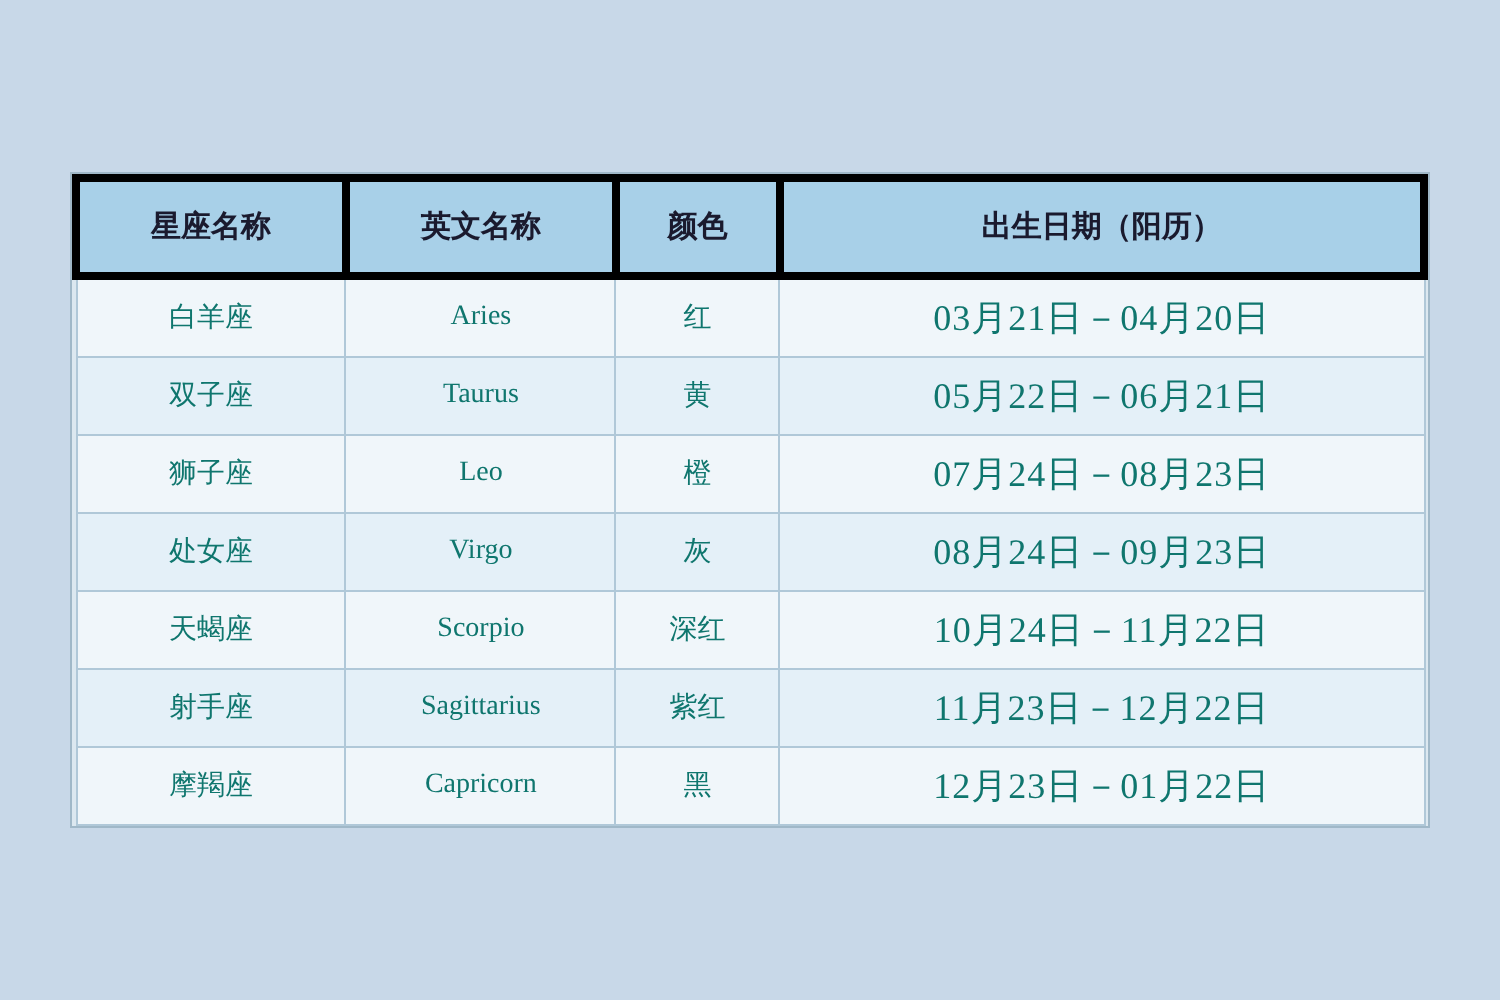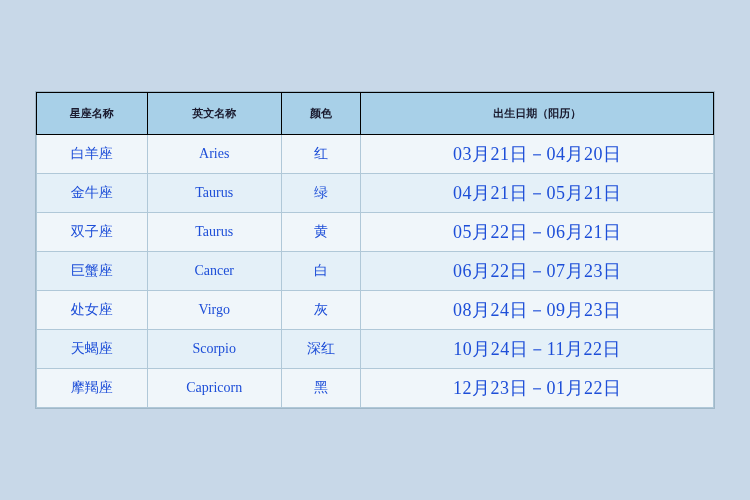--- a/index.html
+++ b/index.html
@@ -23,42 +23,42 @@
     table {
       width: 100%;
       border-collapse: collapse;
     }
 
     thead tr {
       background-color: #a8d0e8;
     }
 
     thead th {
-      border: 1px solid #000000;
+      border: 4px solid #000000;
       padding: 13px 6px;
       text-align: center;
-      font-size: 11px;
+      font-size: 15px;
       font-weight: bold;
       color: #1a1a2e;
     }
 
     tbody tr {
       background-color: #f0f6fa;
     }
 
     tbody tr:nth-child(even) {
       background-color: #e4f0f8;
     }
 
     tbody td {
       border: 1px solid #b0c8d8;
       padding: 7px 6px;
       text-align: center;
       font-size: 14px;
-      color: #1d4ed8;
+      color: #0f766e;
     }
 
     tbody td:nth-child(1) {
       font-size: 14px;
     }
 
     tbody td:nth-child(2) {
       font-size: 14px;
     }
 
@@ -81,50 +81,50 @@
       </tr>
     </thead>
     <tbody id="table-body">
     <tr>
           <td>白羊座</td>
           <td>Aries</td>
           <td>红</td>
           <td>03月21日－04月20日</td>
         </tr>
         <tr>
-          <td>金牛座</td>
-          <td>Taurus</td>
-          <td>绿</td>
-          <td>04月21日－05月21日</td>
-        </tr>
-        <tr>
           <td>双子座</td>
           <td>Taurus</td>
           <td>黄</td>
           <td>05月22日－06月21日</td>
         </tr>
         <tr>
-          <td>巨蟹座</td>
-          <td>Cancer</td>
-          <td>白</td>
-          <td>06月22日－07月23日</td>
+          <td>狮子座</td>
+          <td>Leo</td>
+          <td>橙</td>
+          <td>07月24日－08月23日</td>
         </tr>
         <tr>
           <td>处女座</td>
           <td>Virgo</td>
           <td>灰</td>
           <td>08月24日－09月23日</td>
         </tr>
         <tr>
           <td>天蝎座</td>
           <td>Scorpio</td>
           <td>深红</td>
           <td>10月24日－11月22日</td>
         </tr>
         <tr>
+          <td>射手座</td>
+          <td>Sagittarius</td>
+          <td>紫红</td>
+          <td>11月23日－12月22日</td>
+        </tr>
+        <tr>
           <td>摩羯座</td>
           <td>Capricorn</td>
           <td>黑</td>
           <td>12月23日－01月22日</td>
         </tr>
       </tbody>
   </table>
 </div>
 
 </body></html>

